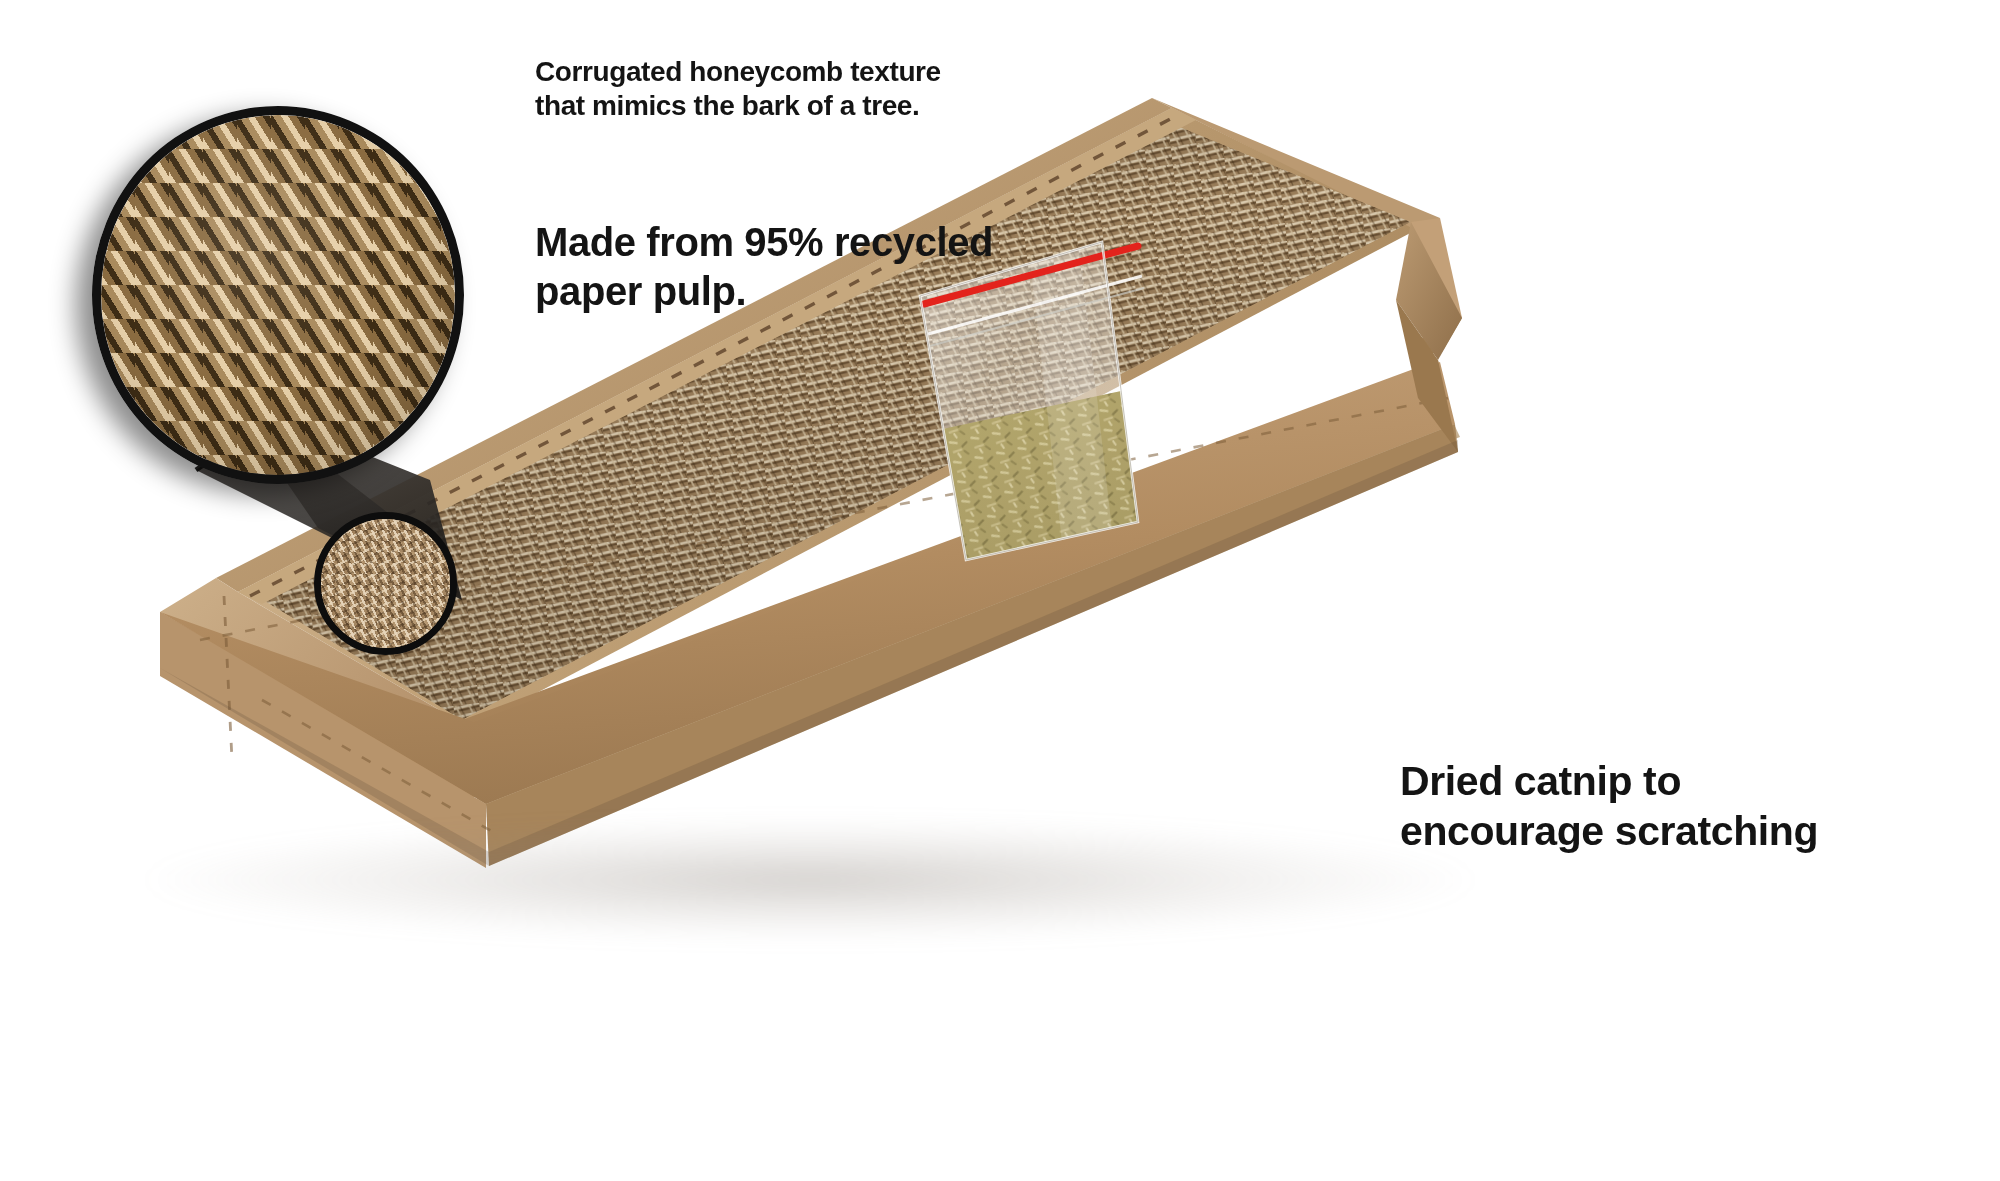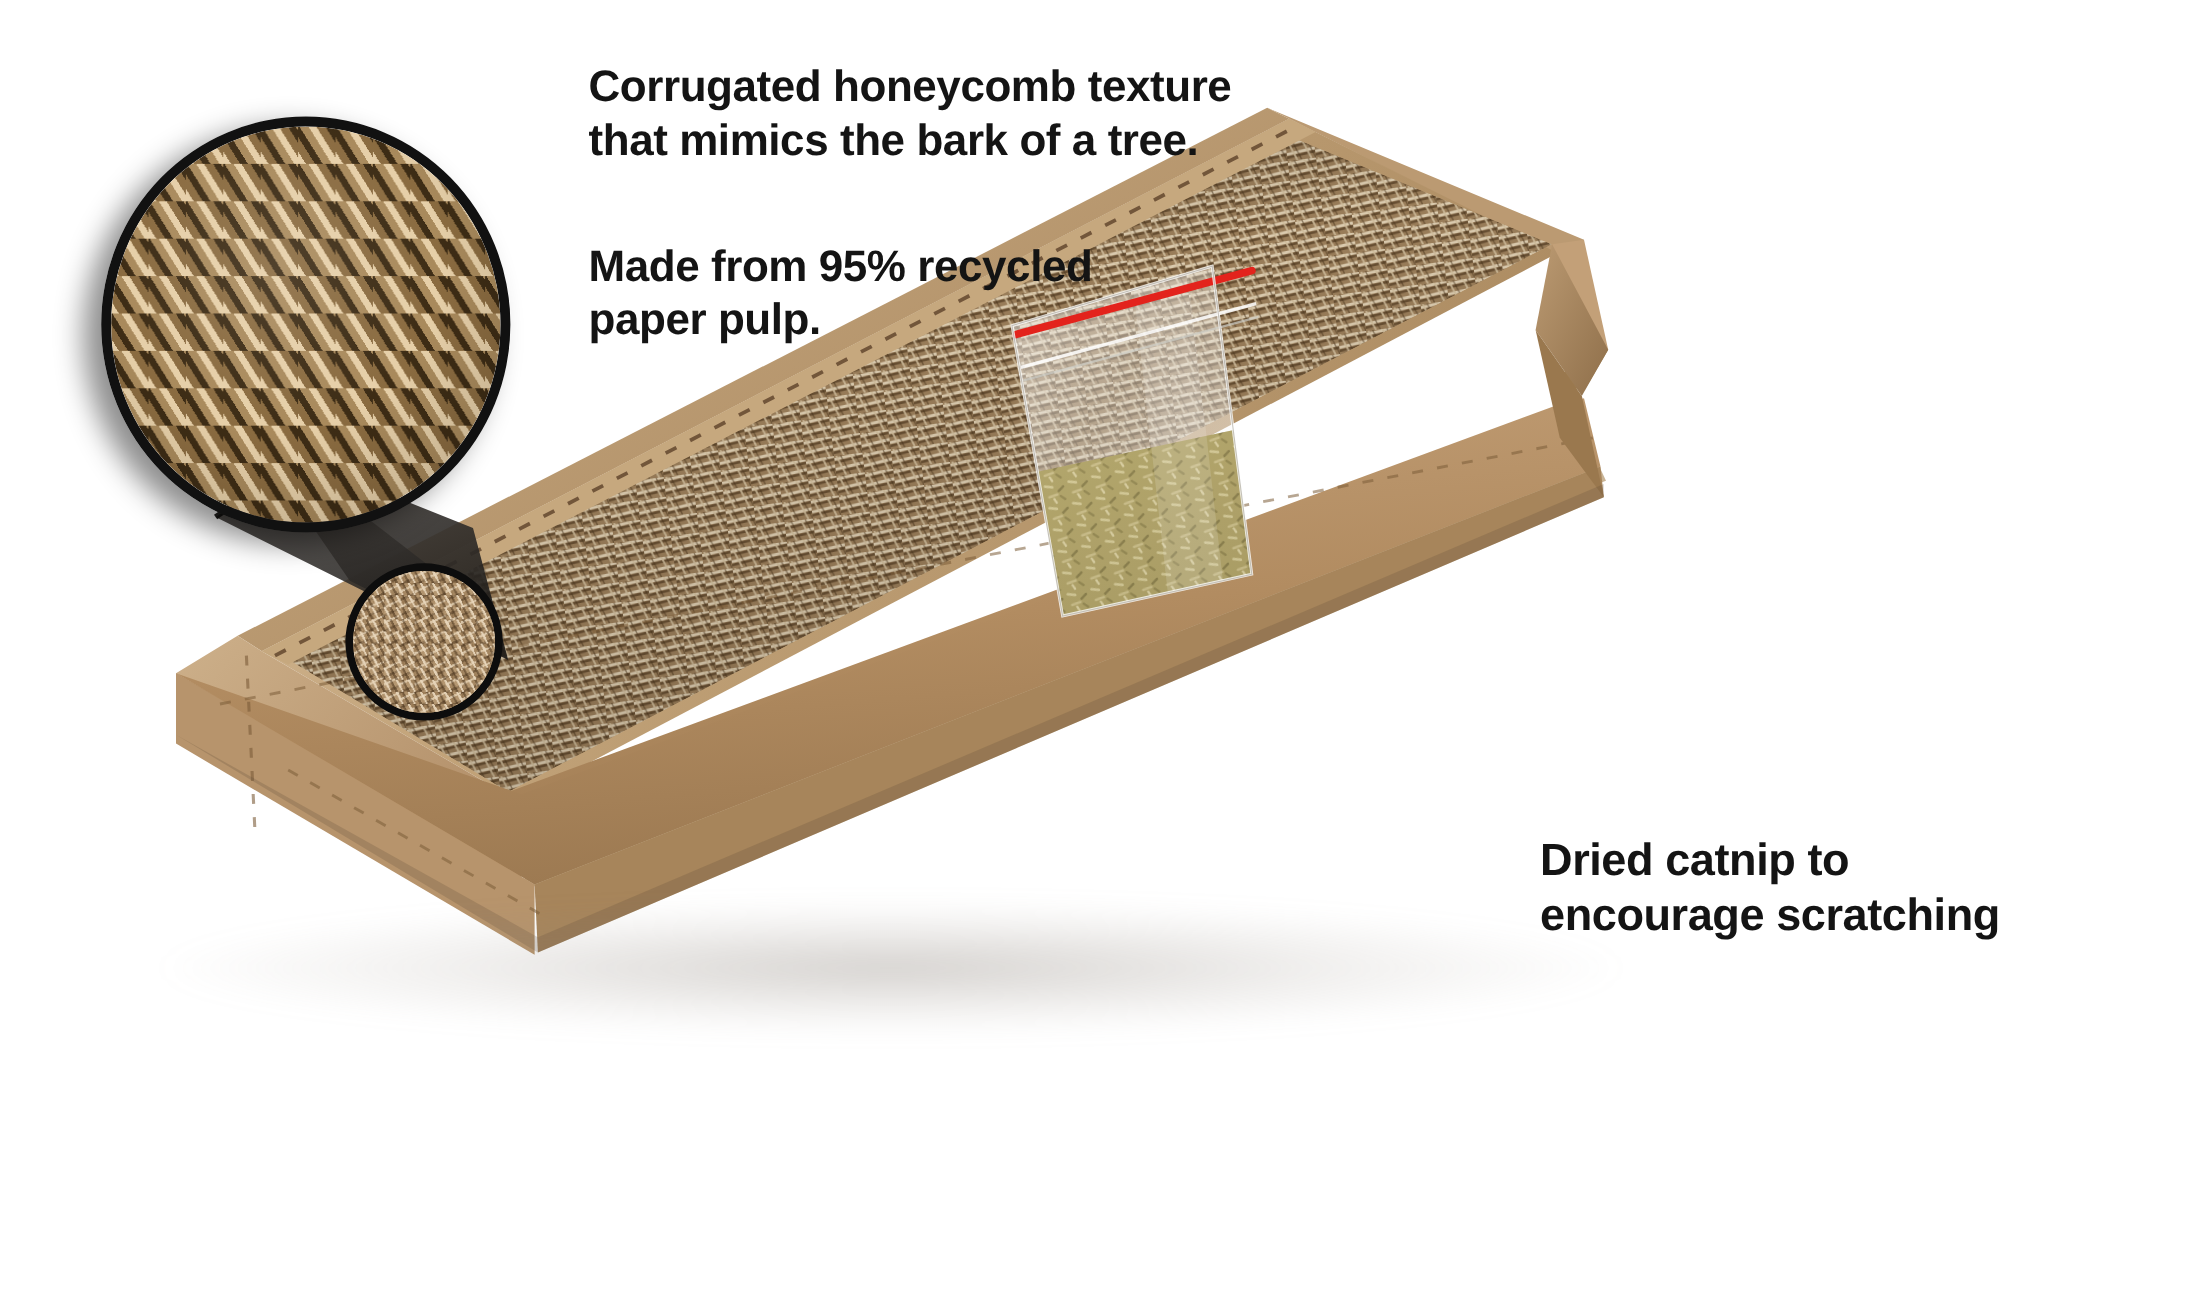--- a/index.html
+++ b/index.html
@@ -24,21 +24,21 @@
     color: #141414;
     font-family: "Liberation Sans", sans-serif;
     font-weight: bold;
     letter-spacing: -0.4px;
     line-height: 1.22;
     white-space: pre-line;
   }
   #txt-honeycomb {
     left: 535px;
     top: 55px;
-    font-size: 40px;
+    font-size: 28px;
   }
   #txt-recycled {
     left: 535px;
     top: 218px;
     font-size: 40px;
   }
   #txt-catnip {
     left: 1352px;
     top: 756px;
     font-size: 41px;

